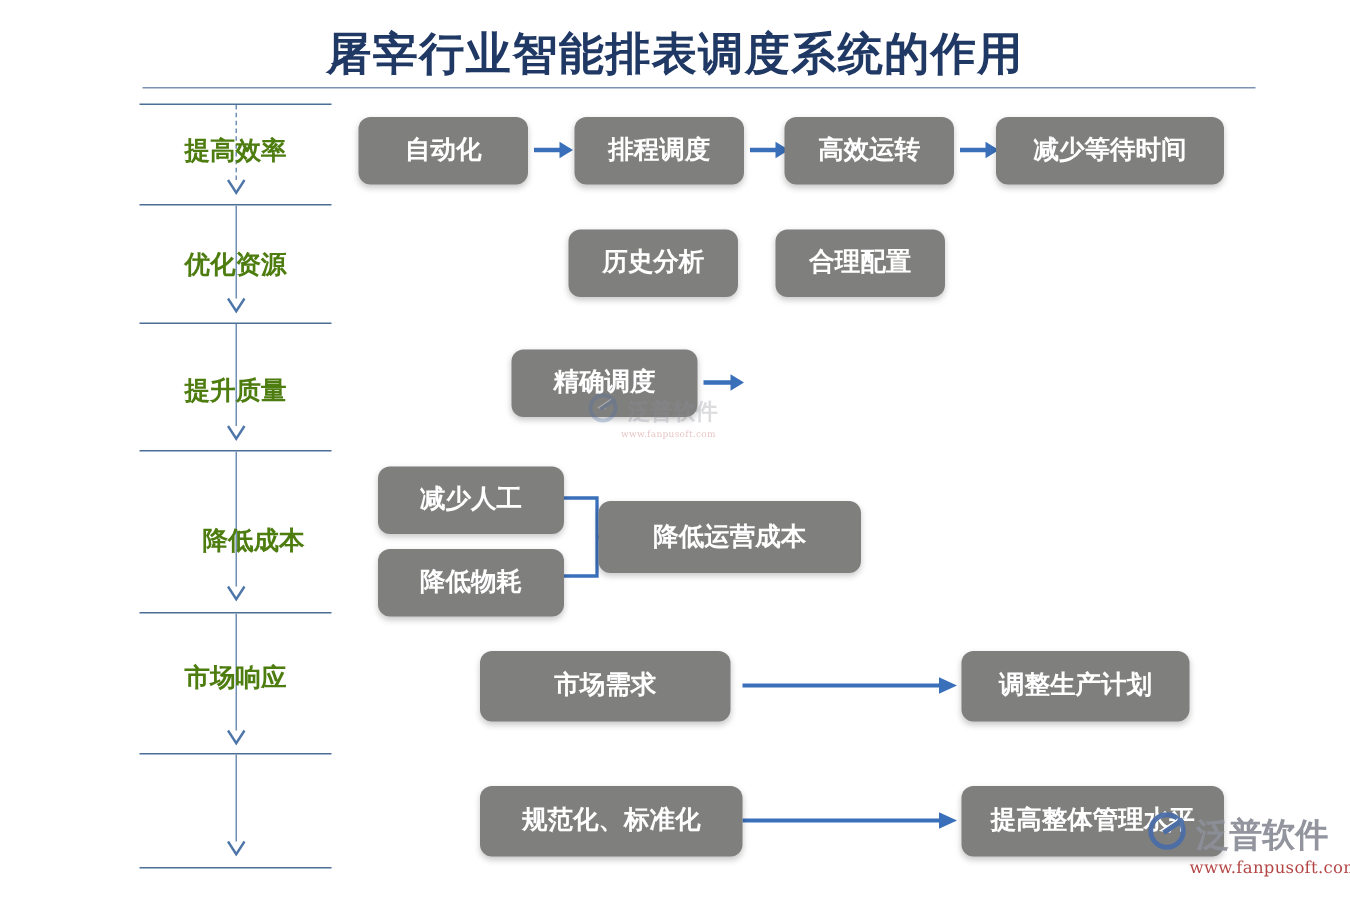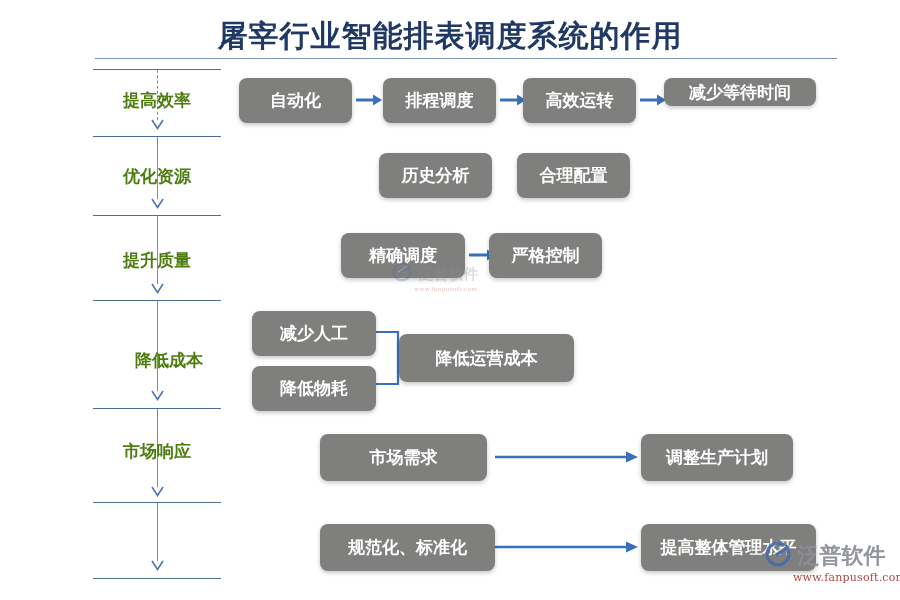--- a/index.html
+++ b/index.html
@@ -148,33 +148,32 @@
       <path d="M17 1.5 L26 7 L17 12.5 Z" fill="#3a6fba"></path>
     </svg>
   </div>
   <div class="node" style="left:523px;top:78px;width:113px;height:45px">高效运转</div>
   <div class="arrow-h" style="left:640px;top:93px">
     <svg width="28" height="14" viewBox="0 0 28 14">
       <path d="M0 7 H18" stroke="#3a6fba" stroke-width="3" fill="none"></path>
       <path d="M17 1.5 L26 7 L17 12.5 Z" fill="#3a6fba"></path>
     </svg>
   </div>
-  <div class="node" style="left:664px;top:78px;width:152px;height:28px">减少等待时间</div>
+  <div class="node" style="left:664px;top:78px;width:152px;height:45px">减少等待时间</div>
 
   <div class="node" style="left:379px;top:153px;width:113px;height:45px">历史分析</div>
   <div class="node" style="left:517px;top:153px;width:113px;height:45px">合理配置</div>
 
   <div class="node" style="left:341px;top:233px;width:124px;height:45px">精确调度</div>
   <div class="arrow-h" style="left:469px;top:248px">
     <svg width="30" height="14" viewBox="0 0 30 14">
       <path d="M0 7 H19" stroke="#3a6fba" stroke-width="3" fill="none"></path>
       <path d="M18 1.5 L27 7 L18 12.5 Z" fill="#3a6fba"></path>
     </svg>
   </div>
-  <div class="node" style="left:489px;top:233px;width:113px;height:45px">严格控制</div>
 
   <div class="node" style="left:252px;top:311px;width:124px;height:45px">减少人工</div>
   <div class="node" style="left:252px;top:366px;width:124px;height:45px">降低物耗</div>
   <div class="merge" style="left:374px;top:326px">
     <svg width="46" height="64" viewBox="0 0 46 64">
       <path d="M2 6 H24 V58 H2" fill="none" stroke="#3a6fba" stroke-width="2.2"></path>
       <path d="M24 32 H30" stroke="#3a6fba" stroke-width="2.2" fill="none"></path>
       <path d="M29 25 L41 32 L29 39 Z" fill="#3a6fba"></path>
     </svg>
   </div>

